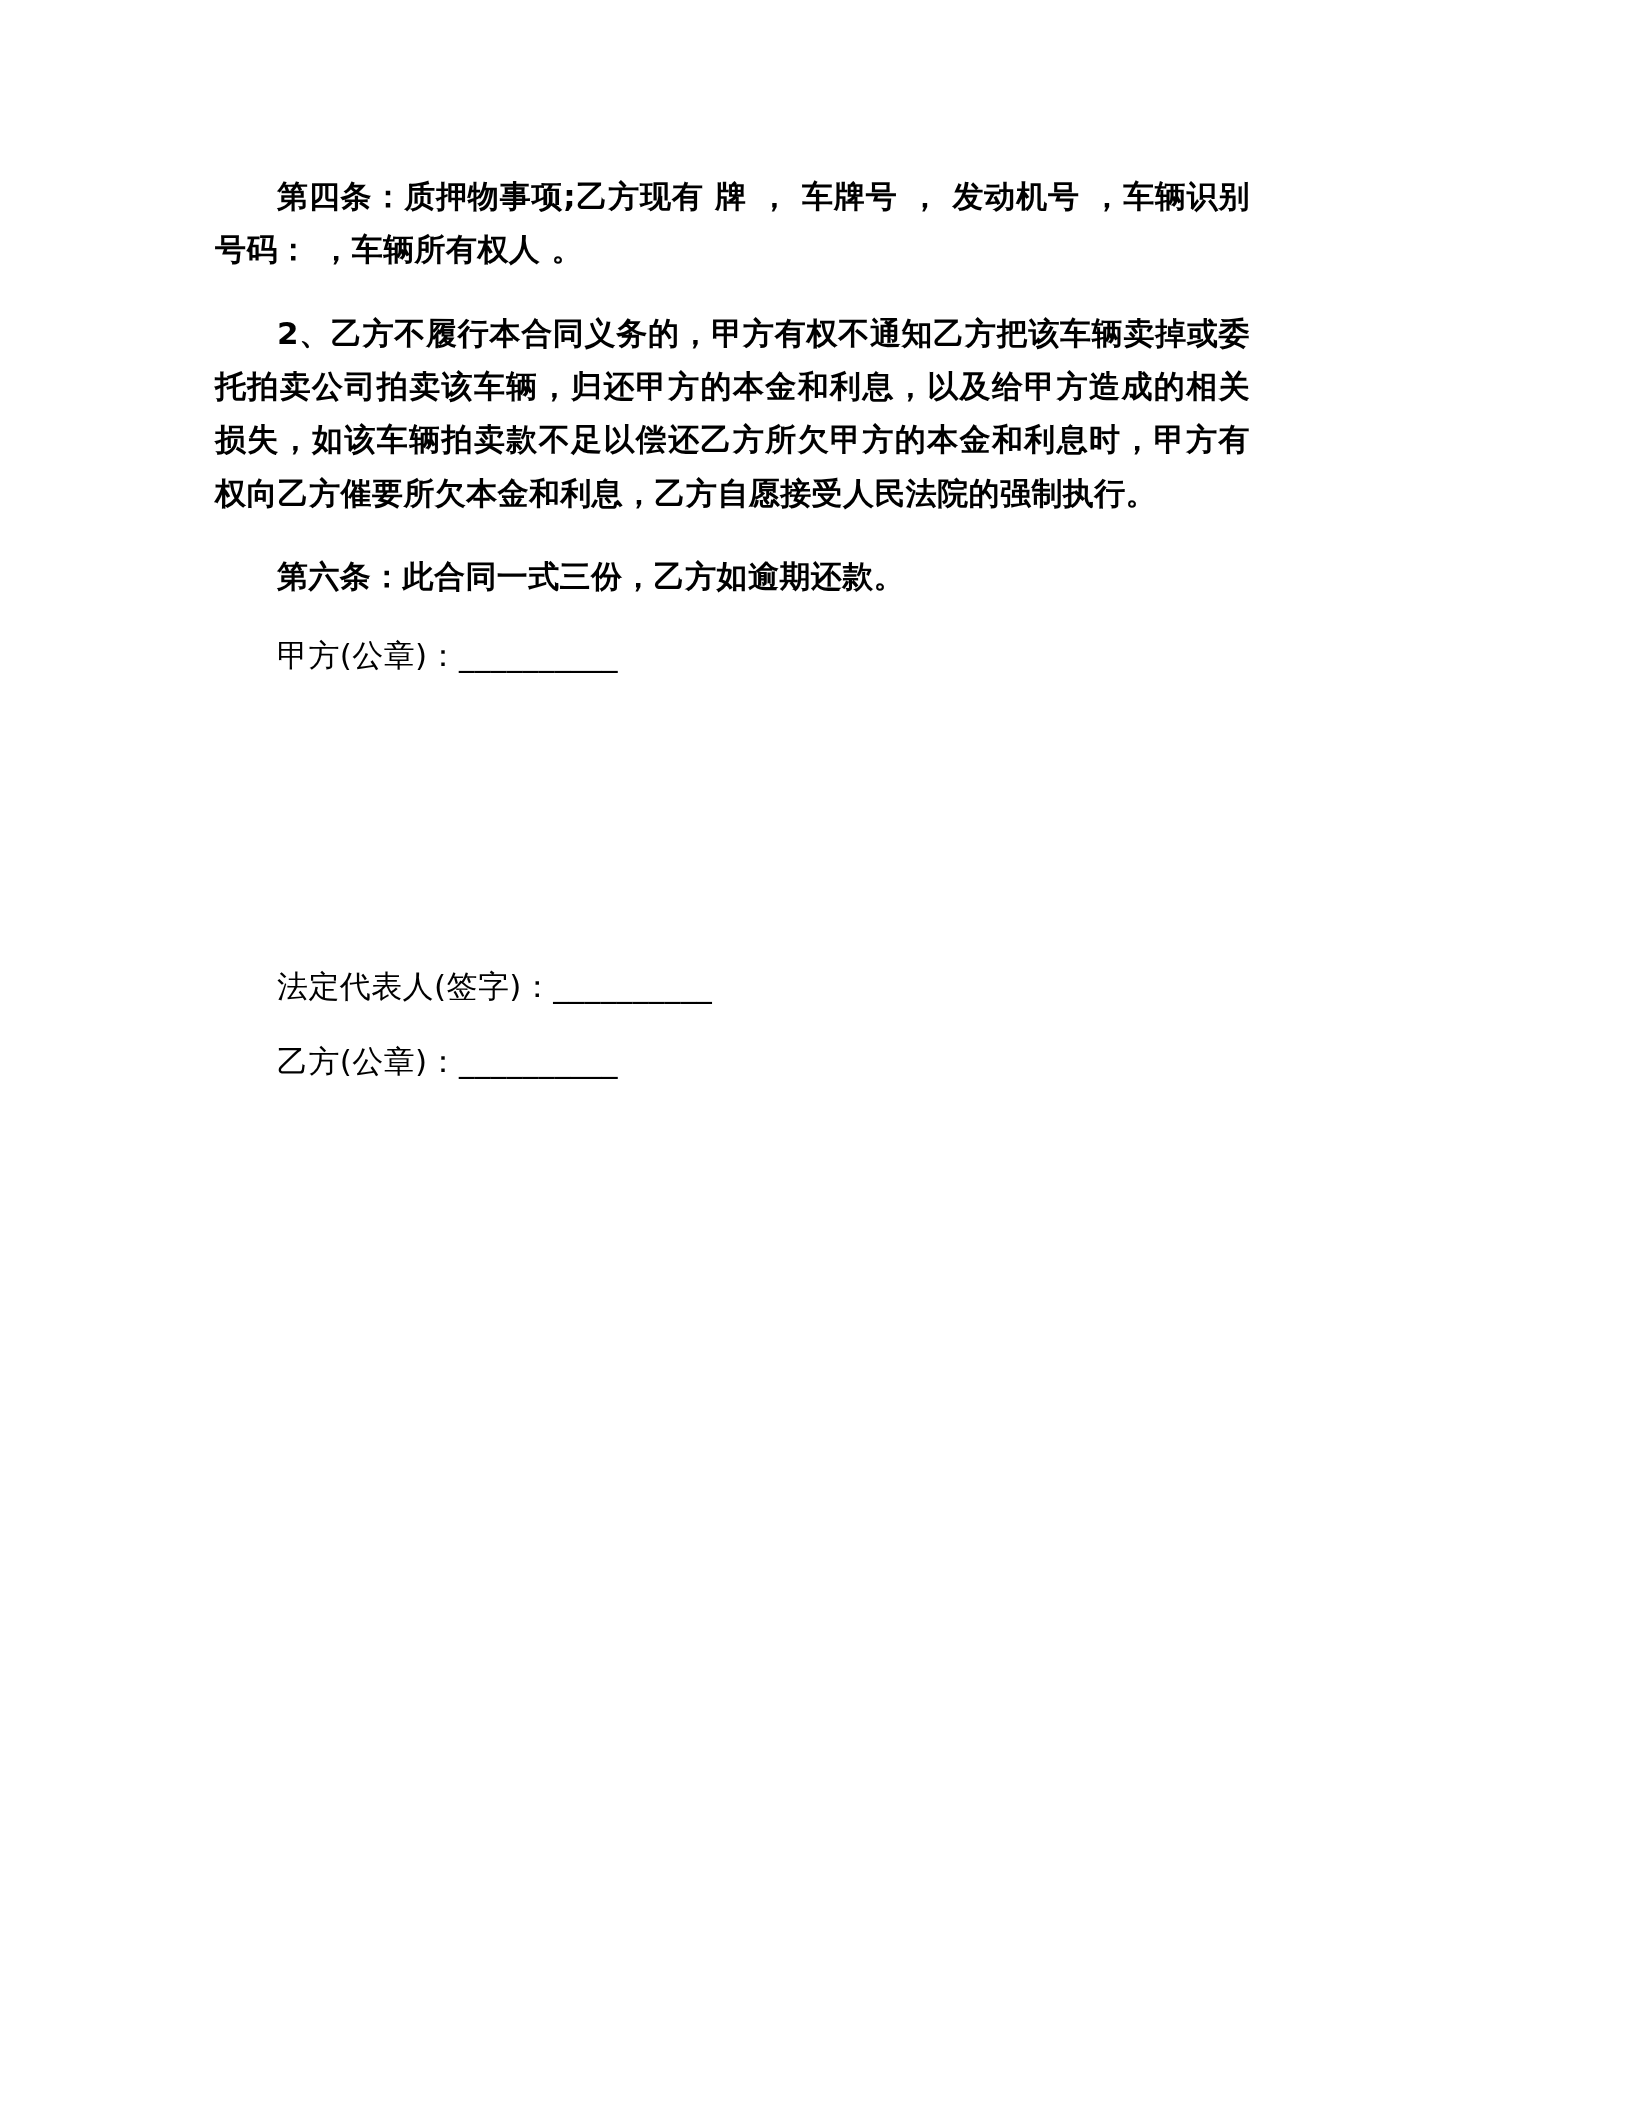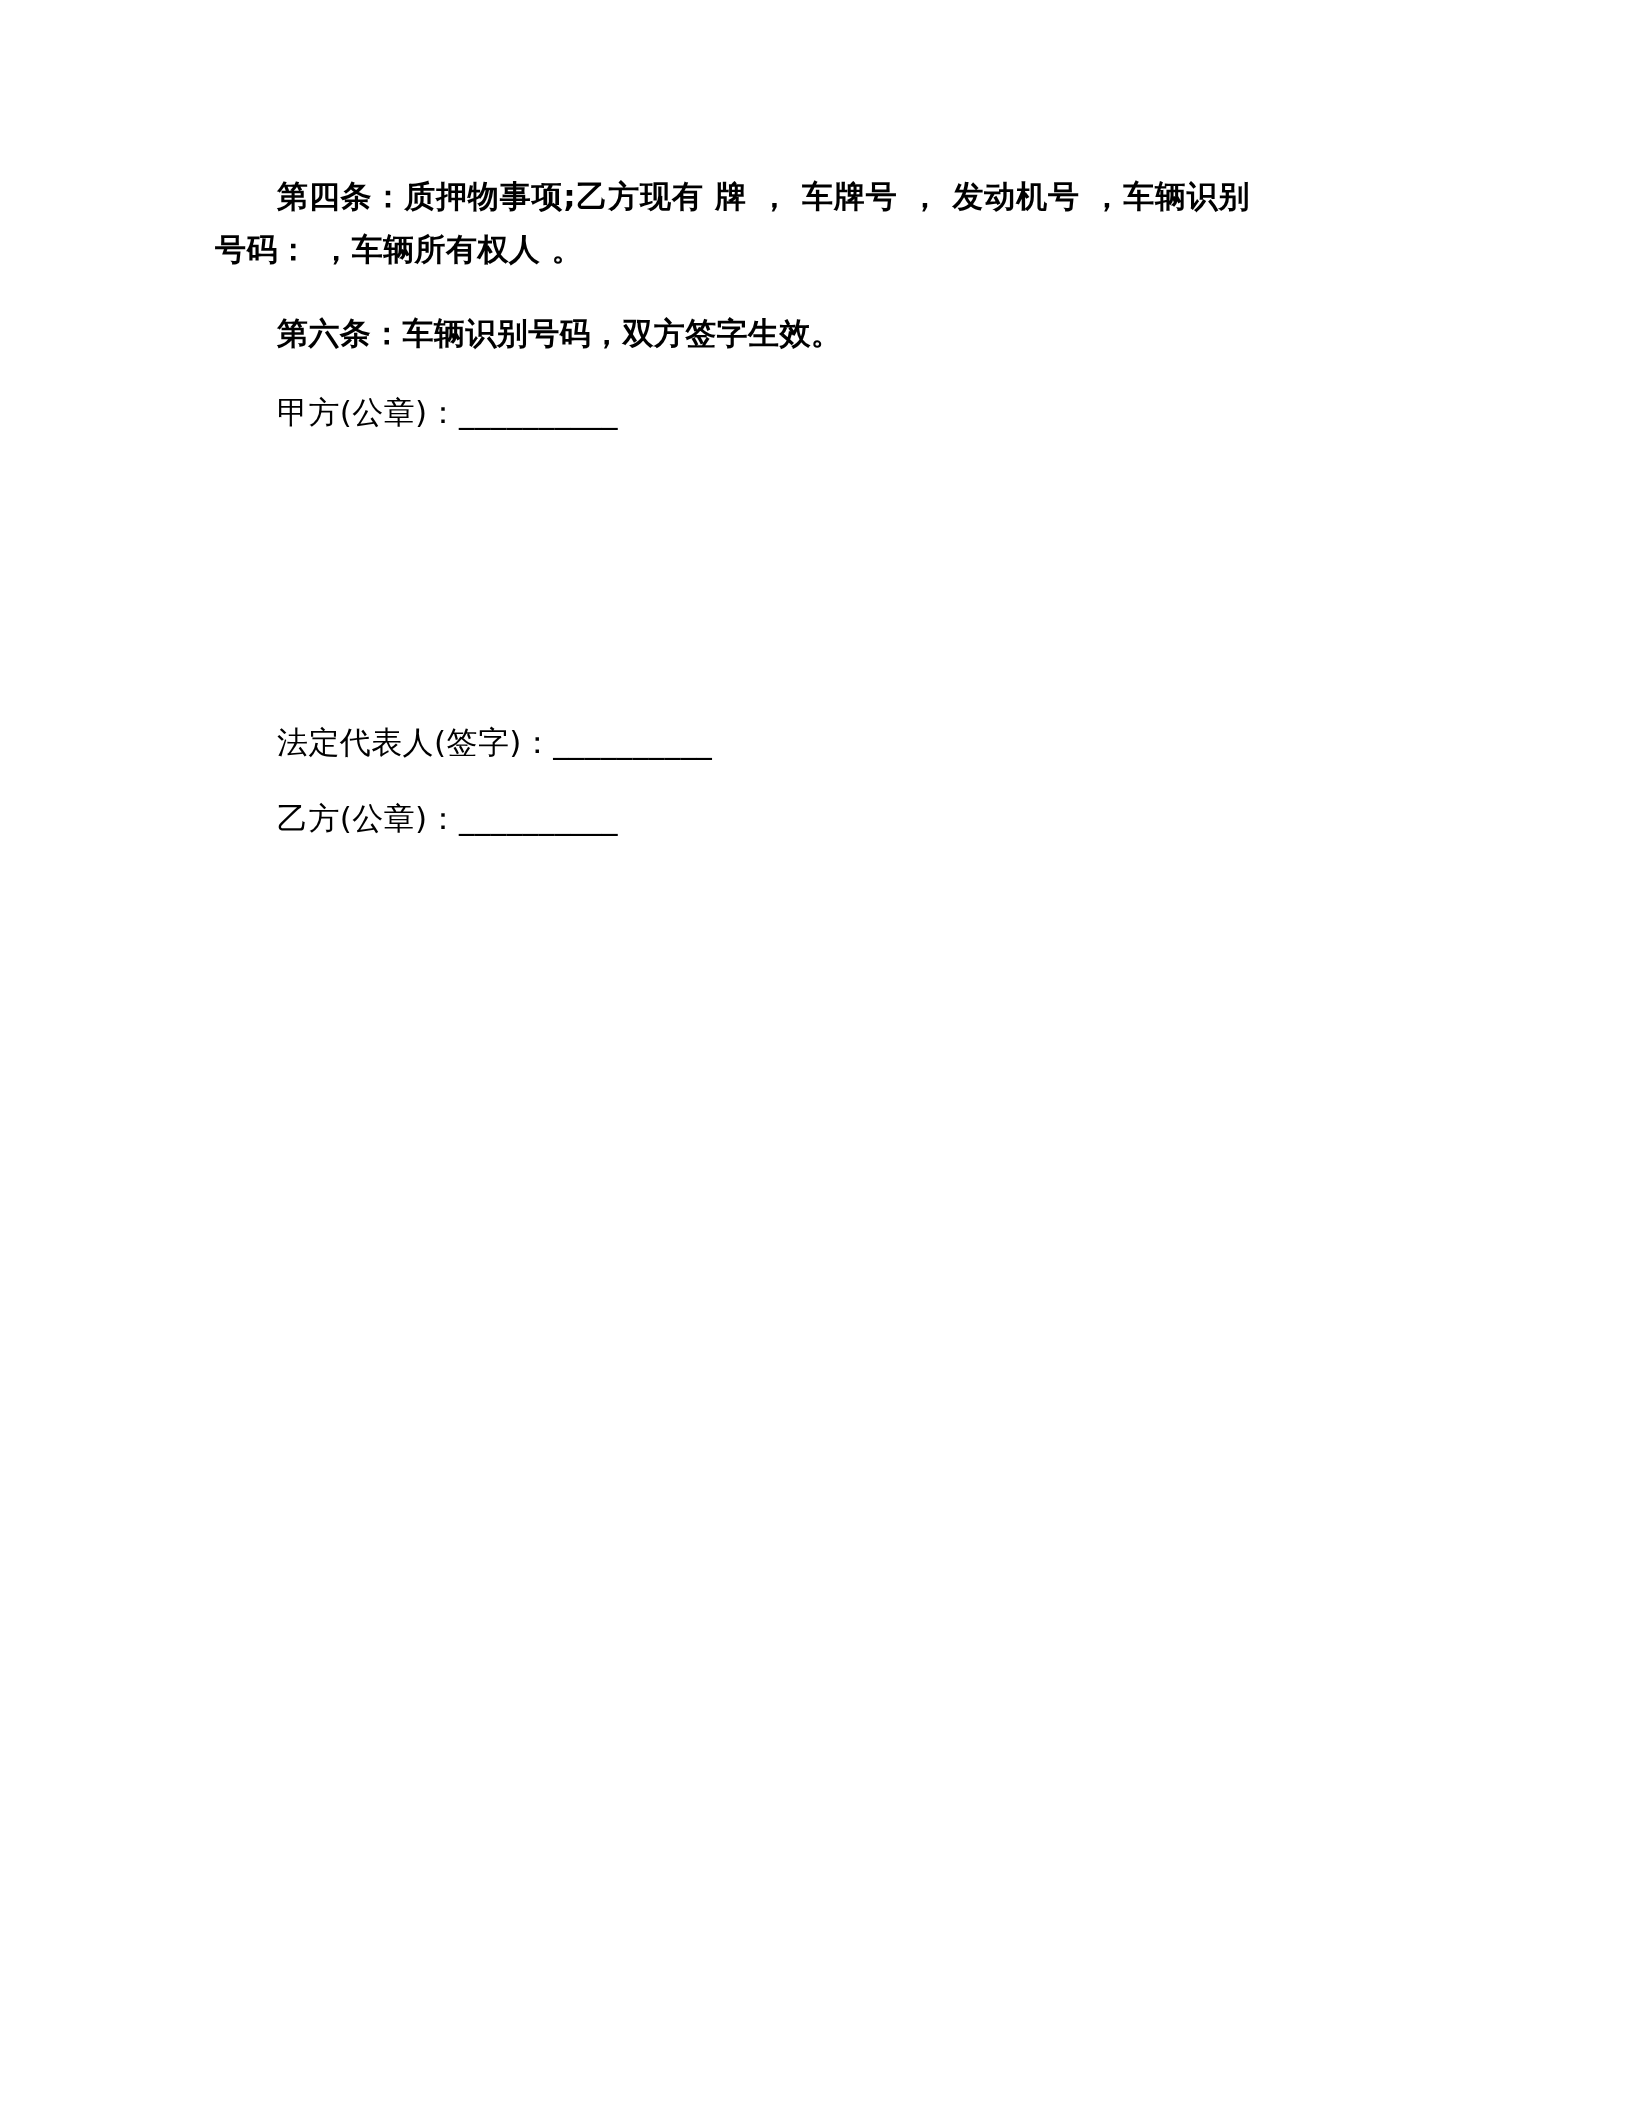--- a/index.html
+++ b/index.html
@@ -51,22 +51,23 @@
 </style>
 </head>
 <body>
 
 <div class="page">
 
   <p class="para indent">第四条：质押物事项;乙方现有 牌 ， 车牌号 ， 发动机号 ，车辆识别号码： ，车辆所有权人 。</p>
 
 
 
+  <p class="para indent">2、乙方不履行本合同义务的，甲方有权不通知乙方把该车辆卖掉或委托拍卖公司拍卖该车辆，归还甲方的本金和利息，以及给甲方造成的相关损失，如该车辆拍卖款不足以偿还乙方所欠甲方的本金和利息时，甲方有权向乙方催要所欠本金和利息，乙方自愿接受人民法院的强制执行。</p>
 
-  <p class="para indent tight">第六条：车辆识别号码，双方签字生效。</p>
+  <p class="para indent tight">第六条：此合同一式三份，乙方如逾期还款。</p>
 
   <p class="sig">甲方(公章)：__________</p>
 
   <div class="gap-block"></div>
 
   <p class="sig">法定代表人(签字)：__________</p>
 
   <p class="sig">乙方(公章)：__________</p>
 
 </div>

